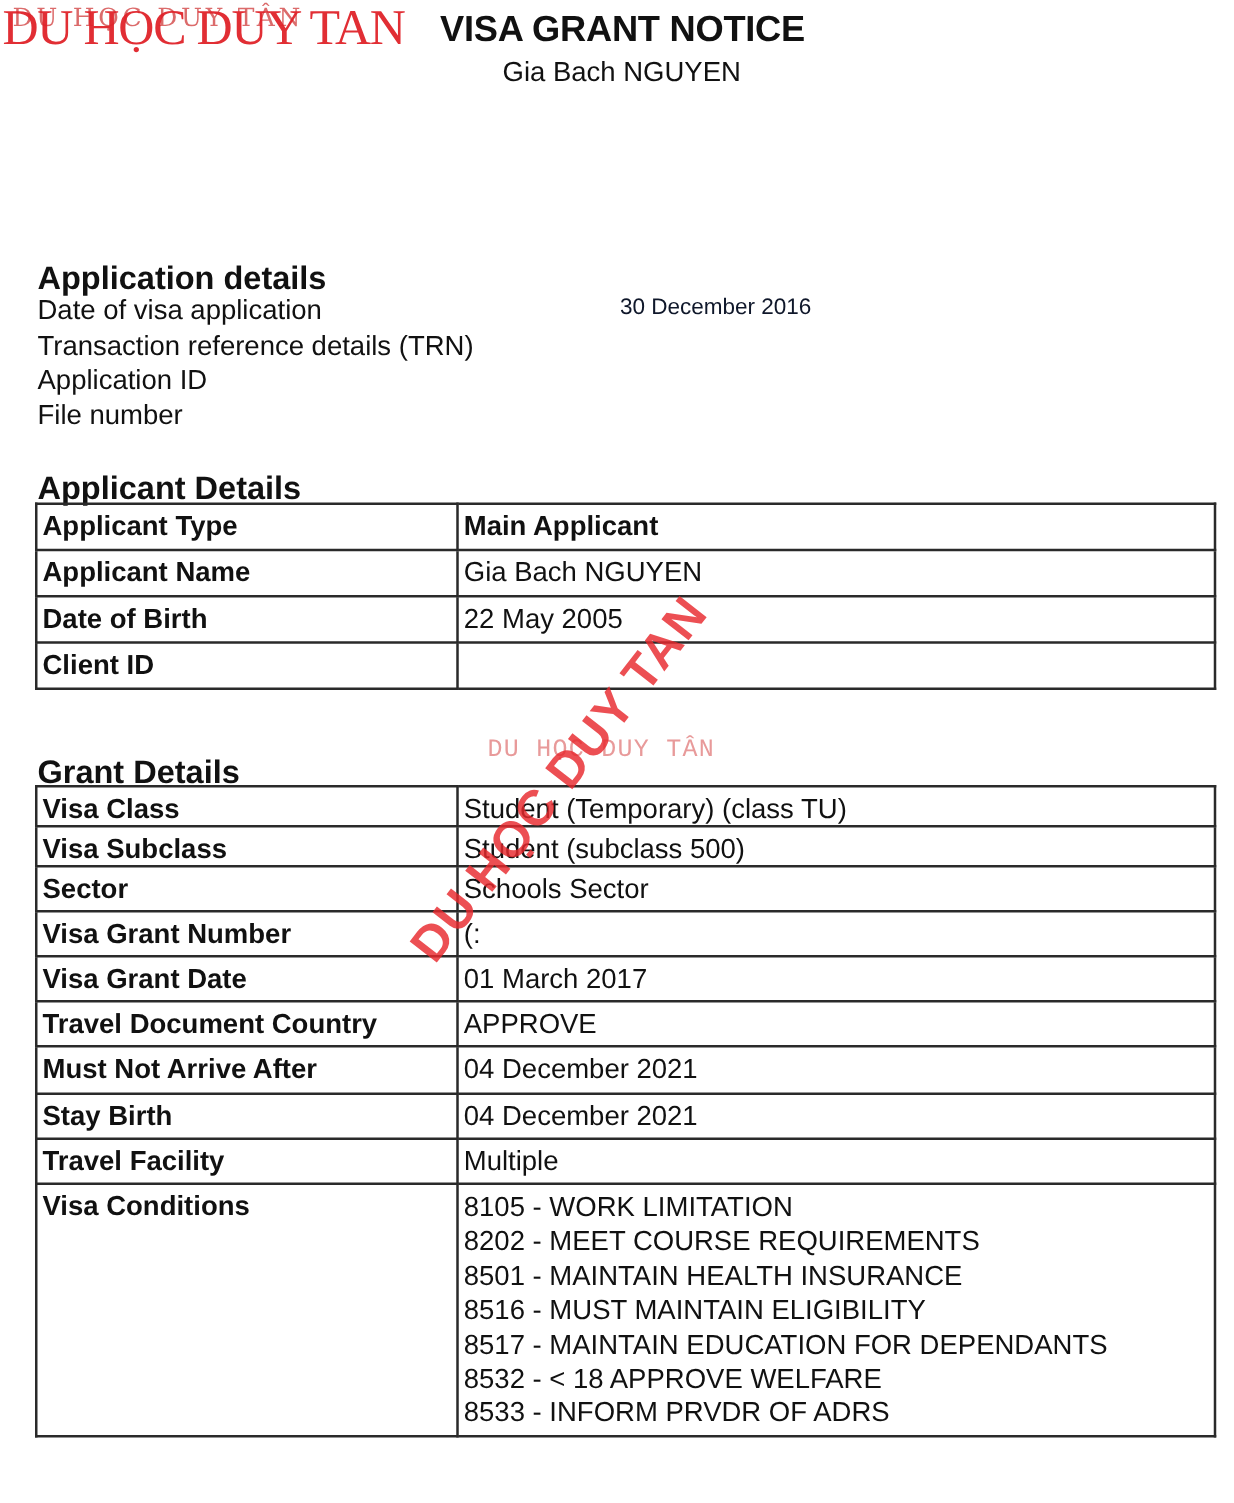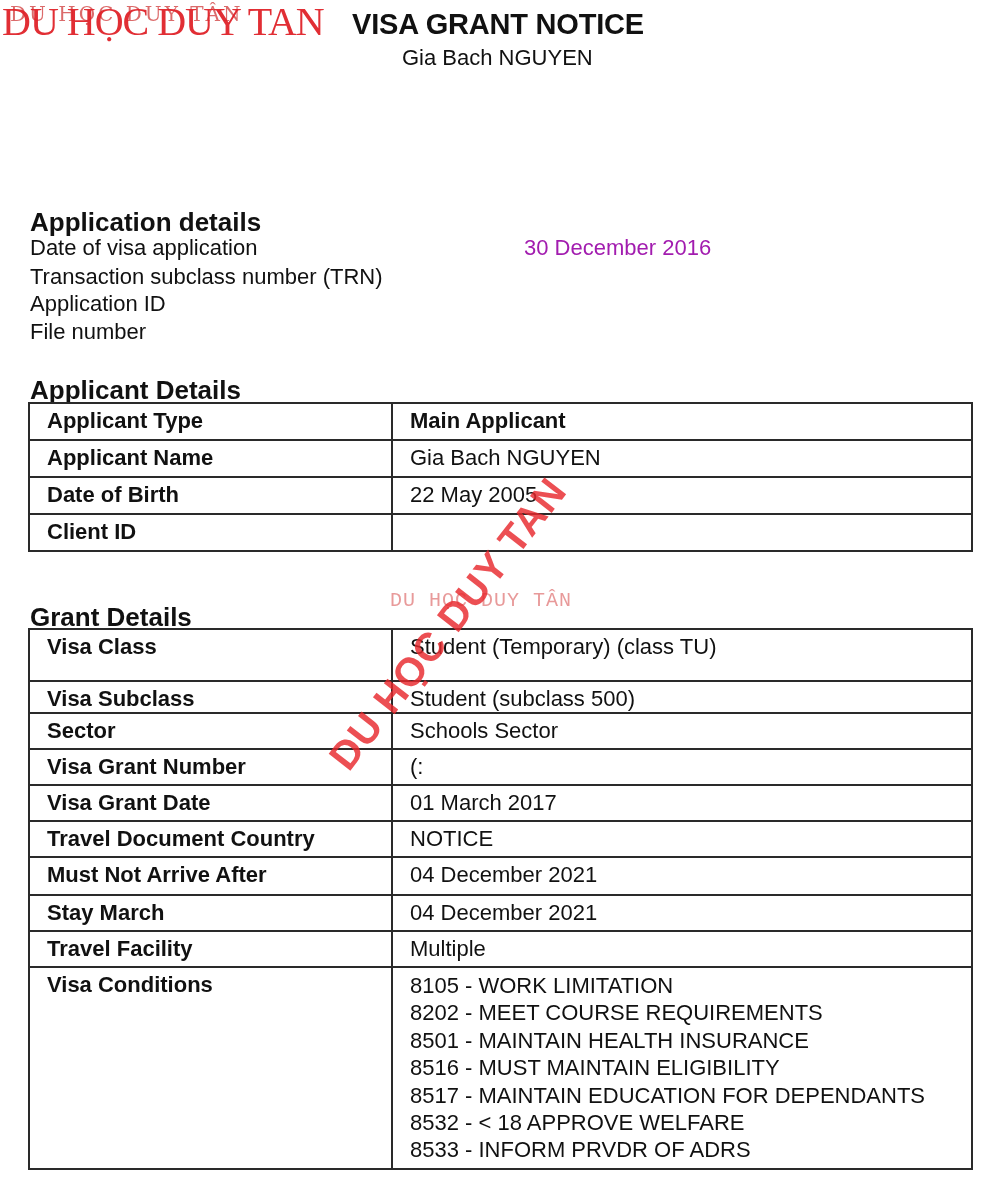--- a/index.html
+++ b/index.html
@@ -5,28 +5,28 @@
   html, body { margin: 0; padding: 0; background: #ffffff; }
   body {
     width: 987px; height: 1202px; position: relative; overflow: hidden;
     font-family: "Liberation Sans", sans-serif; color: #111111;
   }
   .abs { position: absolute; white-space: nowrap; }
   .title { left: 352px; top: 8px; font-size: 29px; font-weight: bold; letter-spacing: -0.2px; color: #111; }
   .subtitle { left: 402px; top: 45px; font-size: 22px; color: #111; }
   .h-section { font-size: 26px; font-weight: bold; color: #111; left: 30px; }
   .app-label { left: 30px; font-size: 22px; color: #111; }
-  .app-value { left: 524px; font-size: 22px; color: #a21caf; }
+  .app-value { left: 496px; font-size: 18px; color: #0f172a; }
 
   table.grid {
     position: absolute; left: 28px; width: 945px;
     border-collapse: collapse; table-layout: fixed;
   }
   table.grid td {
-    border: 2px solid #2a2a2a; padding: 0 17px; vertical-align: top;
+    border: 2px solid #2a2a2a; padding: 0 4px; vertical-align: top;
     font-size: 22px; line-height: 26px; color: #111;
   }
   table.grid td.k { width: 327px; font-weight: bold; }
   table.grid td.v { font-weight: normal; }
   table.grid td.vb { font-weight: bold; }
   .cell-inner { padding-top: 4px; }
   .cond-line { display: block; line-height: 27.4px; }
 
   
   .wm-big {
@@ -55,21 +55,21 @@
 <div class="abs wm-big">DU HỌC DUY TAN</div>
 
 <div class="abs title">VISA GRANT NOTICE</div>
 <div class="abs subtitle">Gia Bach NGUYEN</div>
 
 <div class="abs h-section" style="top:207px;">Application details</div>
 <div>
   <div class="abs app-label" style="top:235px;">Date of visa application</div>
   <div class="abs app-value" style="top:235px;">30 December 2016</div>
 
-  <div class="abs app-label" style="top:264px;">Transaction subclass number (TRN)</div>
+  <div class="abs app-label" style="top:264px;">Transaction reference details (TRN)</div>
   <div class="abs app-value" style="top:264px;"></div>
 
   <div class="abs app-label" style="top:291px;">Application ID</div>
   <div class="abs app-value" style="top:291px;"></div>
 
   <div class="abs app-label" style="top:319px;">File number</div>
   <div class="abs app-value" style="top:319px;"></div>
 </div>
 
 <div class="abs h-section" style="top:375px;">Applicant Details</div>
@@ -108,21 +108,21 @@
         </td>
   </tr>
 </tbody>
   </table>
 
 <div class="abs wm-mid">DU HỌC DUY TÂN</div>
 
 <div class="abs h-section" style="top:602px;">Grant Details</div>
 <table class="grid" style="top:628px;">
   <tbody>
-      <tr style="height:52px;">
+      <tr style="height:32px;">
     <td class="k">
           <div class="cell-inner">Visa Class</div>
         </td>
     <td class="v">
           <div class="cell-inner">Student (Temporary) (class TU)</div>
         </td>
   </tr>
   <tr style="height:32px;">
     <td class="k">
           <div class="cell-inner">Visa Subclass</div>
@@ -153,34 +153,34 @@
         </td>
     <td class="v">
           <div class="cell-inner">01 March 2017</div>
         </td>
   </tr>
   <tr style="height:36px;margin-top:20px;">
     <td class="k">
           <div class="cell-inner">Travel Document Country</div>
         </td>
     <td class="v">
-          <div class="cell-inner">NOTICE</div>
+          <div class="cell-inner">APPROVE</div>
         </td>
   </tr>
   <tr style="height:38px;">
     <td class="k">
           <div class="cell-inner">Must Not Arrive After</div>
         </td>
     <td class="v">
           <div class="cell-inner">04 December 2021</div>
         </td>
   </tr>
   <tr style="height:36px;">
     <td class="k">
-          <div class="cell-inner">Stay March</div>
+          <div class="cell-inner">Stay Birth</div>
         </td>
     <td class="v">
           <div class="cell-inner">04 December 2021</div>
         </td>
   </tr>
   <tr style="height:36px;">
     <td class="k">
           <div class="cell-inner">Travel Facility</div>
         </td>
     <td class="v">

